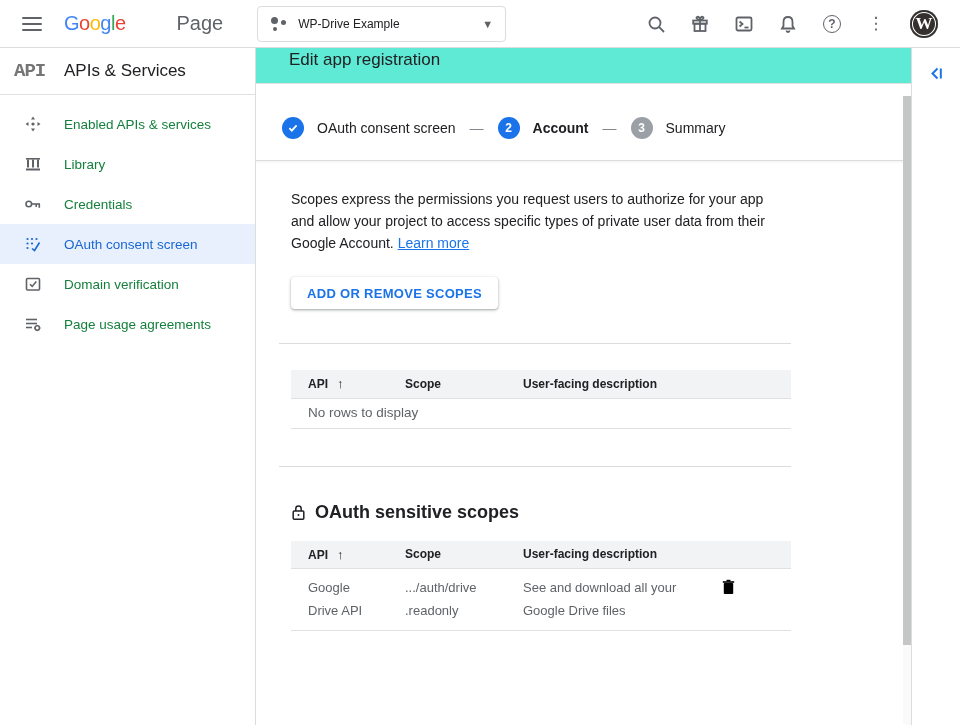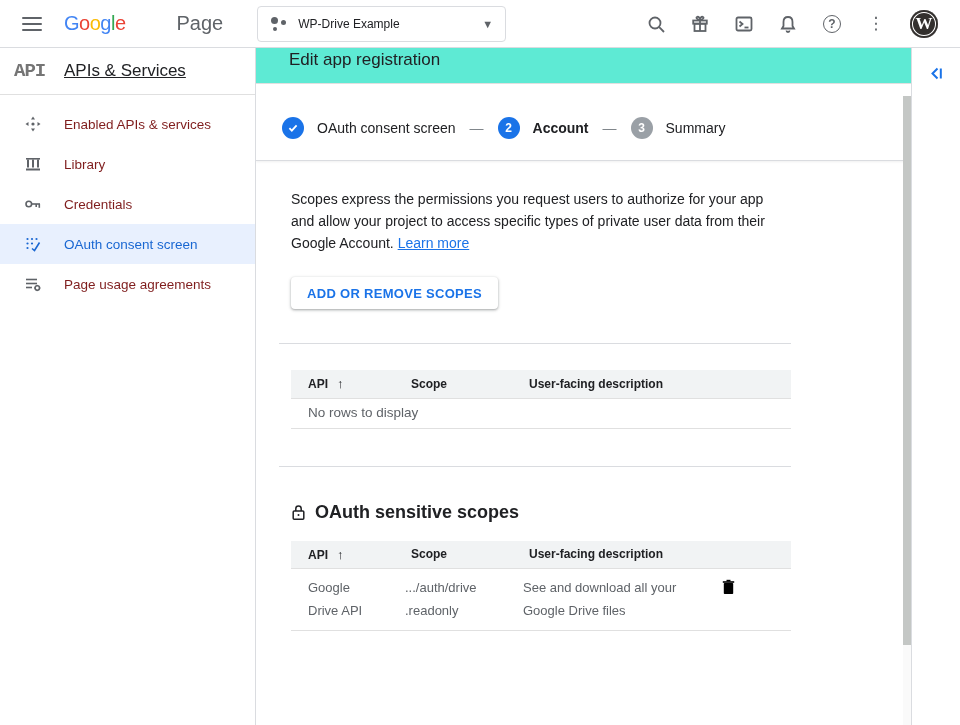--- a/index.html
+++ b/index.html
@@ -34,26 +34,26 @@
             font-family:"Liberation Serif", serif; font-size:17px; font-weight:bold;
             display:flex; align-items:center; justify-content:center; cursor:pointer;
             box-shadow:inset 0 0 0 2px #33302e, inset 0 0 0 3px #fff; }
 
   
   .sidebar { position:absolute; left:0; top:48px; width:256px; bottom:0; background:#fff;
              border-right:1px solid #dadce0; }
   .sb-head { height:47px; border-bottom:1px solid #e0e0e0; display:flex; align-items:center; }
   .sb-logo { margin-left:14px; width:40px; font-family:"Liberation Mono", monospace; font-weight:bold;
              font-size:19px; color:#757575; letter-spacing:-1px; }
-  .sb-title { margin-left:10px; font-size:17px; color:#202124;text-decoration:underline; }
+  .sb-title { margin-left:10px; font-size:17px; color:#202124; }
   .sb-nav { padding-top:9px; }
   .sb-item { height:40px; display:flex; align-items:center; cursor:pointer; }
   .sb-item .sbic { width:18px; height:18px; margin-left:24px; display:flex; align-items:center; justify-content:center; }
   .sb-item .sbic svg { stroke:#5f6368; fill:none; stroke-width:1.6; }
-  .sb-item .sblabel { margin-left:22px; font-size:13.5px; color:#7f1d1d; }
+  .sb-item .sblabel { margin-left:22px; font-size:13.5px; color:#15803d; }
   .sb-item.active { background:#e8f0fe; }
   .sb-item.active .sblabel { color:#1967d2; font-weight:500; }
   .sb-item.active .sbic svg { stroke:#1967d2; }
   .sb-item.active .sbic svg .fl { fill:#1967d2; }
   .sbic svg .fl { fill:#5f6368; stroke:none; }
 
   
   .main-head { position:absolute; left:256px; top:36px; width:655px; height:48px; background:#5eead4;
                border-bottom:1px solid #e0e0e0; display:flex; align-items:center; }
   .main-head h1 { margin-left:33px; font-size:17px; font-weight:400; color:#202124; }
@@ -87,21 +87,21 @@
   .divider { height:1px; background:#dadce0; width:512px; margin-left:-12px; }
   .div1 { margin-top:34px; }
   .div2 { margin-top:37px; }
   .sec-head { margin-top:35px; font-size:18px; font-weight:bold; color:#202124; display:flex; align-items:center; }
   .sec-head .lock { margin-right:9px; display:flex; }
   .sec-sub { margin-top:11px; font-size:13.5px; color:#3c4043; }
 
   table.scopes { margin-top:26px; width:500px; border-collapse:collapse; table-layout:fixed; }
   table.scopes.t2 { margin-top:18px; }
   .scopes th { background:#f1f3f4; text-align:left; font-size:12px; font-weight:bold; color:#202124;
-               height:28px; padding:6px; vertical-align:middle; border-bottom:1px solid #e0e0e0;margin-left:29px; }
+               height:28px; padding:0; vertical-align:middle; border-bottom:1px solid #e0e0e0;margin-left:29px; }
   .scopes th:first-child { padding-left:17px; }
   .scopes .sort { font-weight:normal; font-size:13px; margin-left:9px; color:#202124; }
   .scopes td { font-size:13px; color:#5f6368; border-bottom:1px solid #e0e0e0; vertical-align:top;
                padding:7px 0 8px; line-height:23px; }
   .scopes td:first-child { padding-left:17px; }
   .scopes .empty td { font-size:13.5px; color:#5f6368; padding:6px 0 7px 17px; line-height:16px; }
   .col-api { width:114px; } .col-scope { width:118px; } .col-desc { width:198px; } .col-act { width:70px; }
   .api-cell { width:70px; }
   .desc-cell { width:180px; }
   .del-btn { background:none; border:none; cursor:pointer; padding:0; margin-top:3px; }
@@ -219,20 +219,29 @@
             <circle class="fl" cx="3.5" cy="4" r="1.1"></circle>
             <circle class="fl" cx="8" cy="4" r="1.1"></circle>
             <circle class="fl" cx="12.5" cy="4" r="1.1"></circle>
             <circle class="fl" cx="3.5" cy="8.5" r="1.1"></circle>
             <circle class="fl" cx="8" cy="8.5" r="1.1"></circle>
             <circle class="fl" cx="3.5" cy="13" r="1.1"></circle>
             <path d="M8 13.5 L10.5 15.5 L15.5 7.5" fill="none"></path>
           </svg>
       </span>
       <span class="sblabel">OAuth consent screen</span>
+    </div>
+    <div class="sb-item">
+      <span class="sbic">
+        <svg width="18" height="18" viewBox="0 0 18 18">
+            <rect x="2.5" y="3.5" width="13" height="11.5" rx="1"></rect>
+            <path d="M6 9.2 L8.2 11.4 L12.3 6.5" fill="none"></path>
+          </svg>
+      </span>
+      <span class="sblabel">Domain verification</span>
     </div>
     <div class="sb-item">
       <span class="sbic">
         <svg width="18" height="18" viewBox="0 0 18 18">
             <line x1="2" y1="4.5" x2="13" y2="4.5"></line>
             <line x1="2" y1="8.5" x2="13" y2="8.5"></line>
             <line x1="2" y1="12.5" x2="8" y2="12.5"></line>
             <circle cx="13.3" cy="13" r="2.2"></circle>
             <line x1="13.3" y1="9.9" x2="13.3" y2="11"></line>
             <line x1="13.3" y1="15" x2="13.3" y2="16.1"></line>

